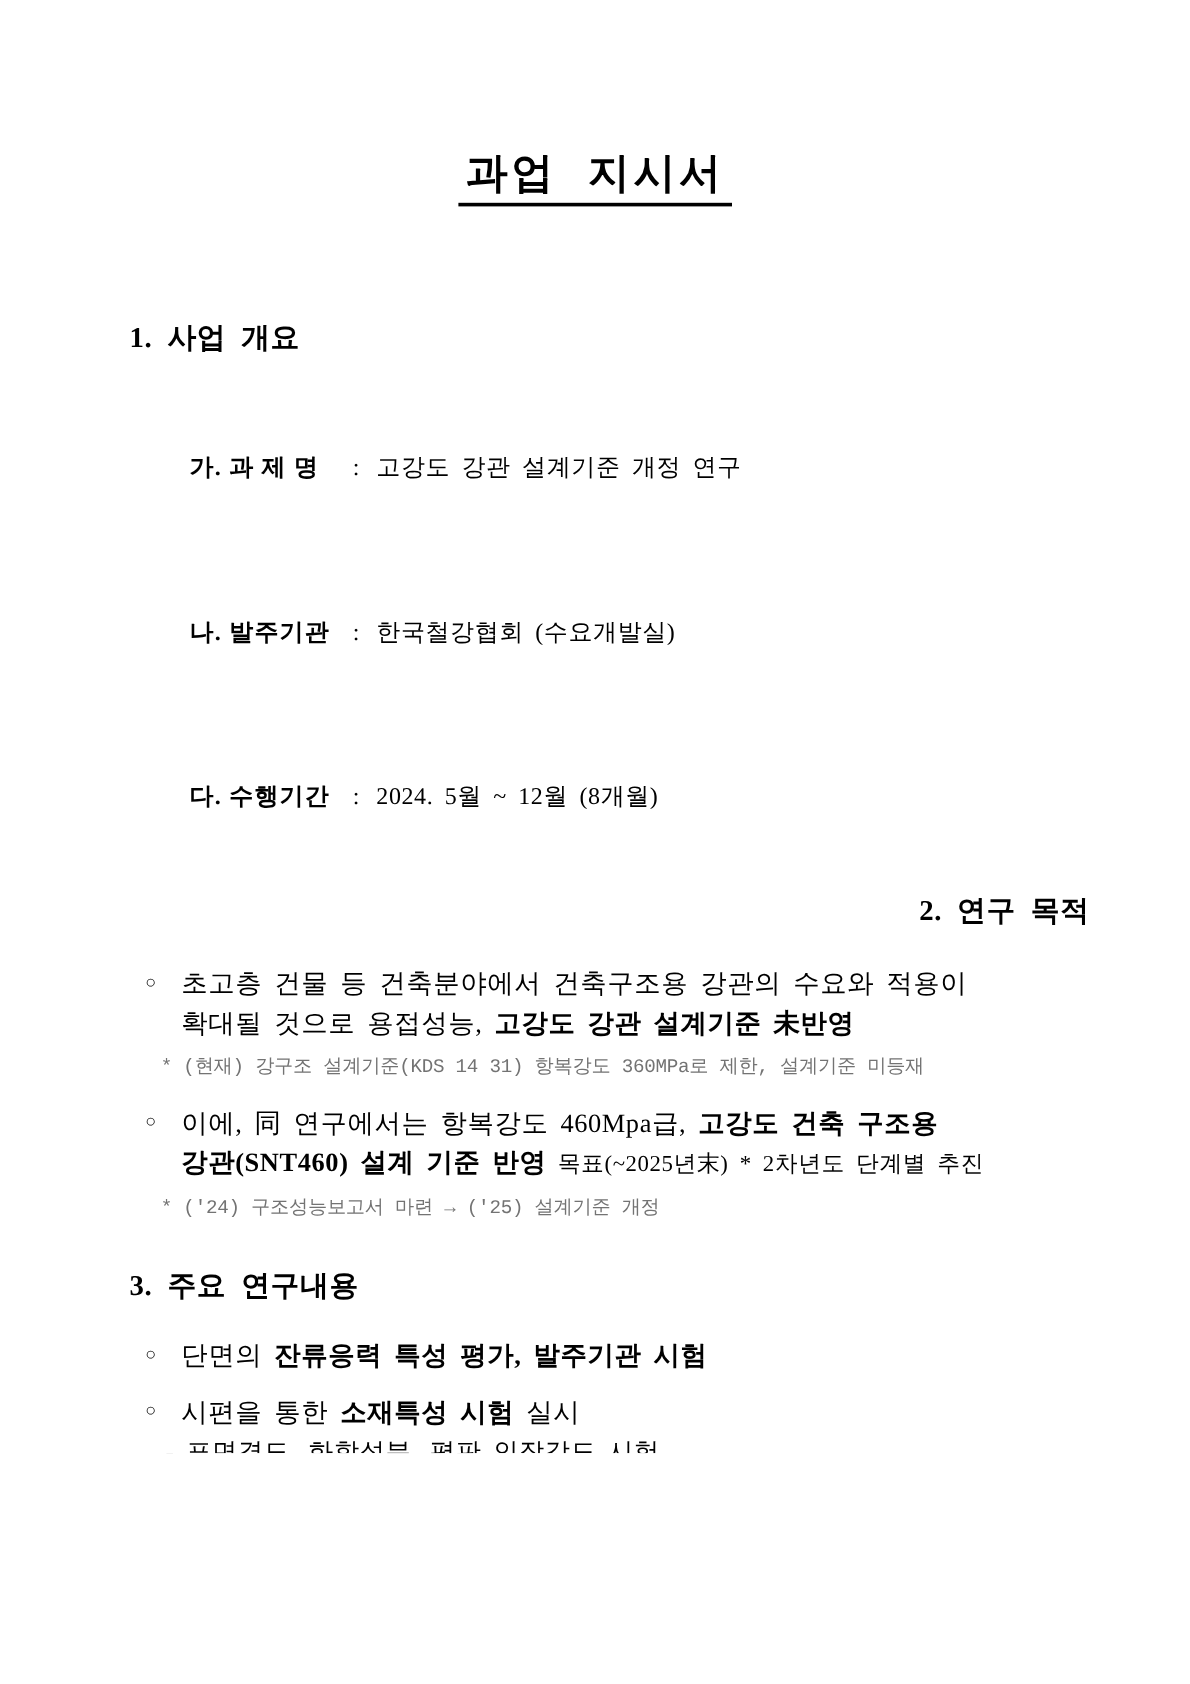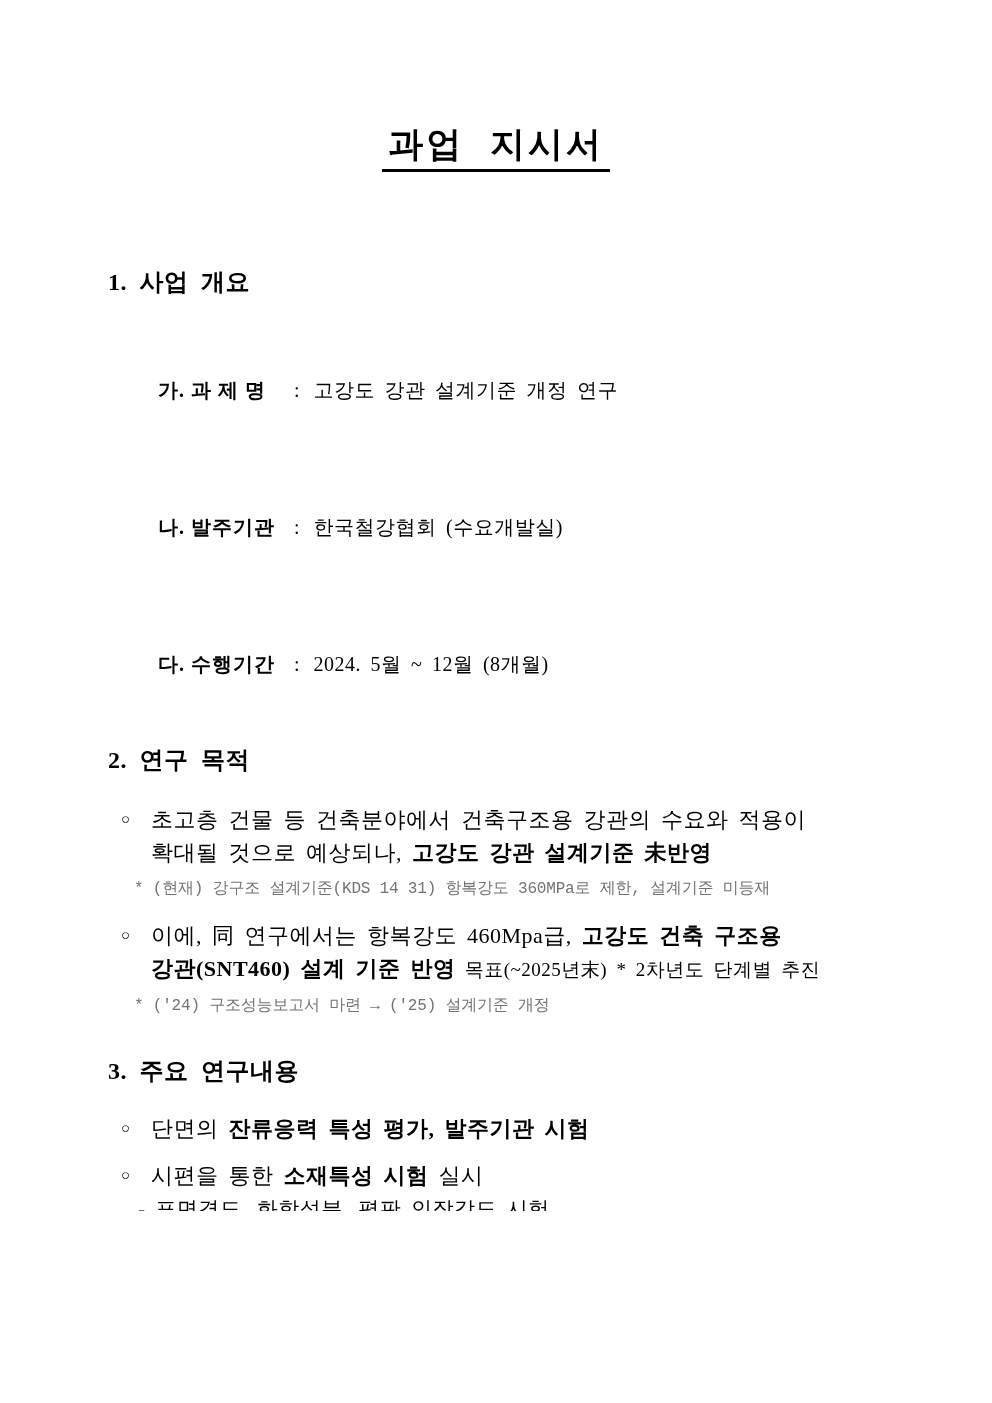--- a/index.html
+++ b/index.html
@@ -34,21 +34,21 @@
     margin-left: 16px;
   }
   .sec-heading {
     font-size: 24px;
     font-weight: bold;
     letter-spacing: 0.5px;
     word-spacing: 6px;
     line-height: 30px;
   }
   .sec1-heading { margin-top: 95px; }
-  .sec2-heading { margin-top: 36px; }
+  .sec2-heading { margin-top: 36px; text-align: right; }
   .sec3-heading { margin-top: 38px; }
 
   .field-row {
     margin-top: 47px;
     padding-left: 20px;
     font-size: 20px;
     line-height: 30px;
     white-space: pre-wrap;
   }
   .field-row.first { margin-top: 48px; }
@@ -142,21 +142,21 @@
     <div class="field-row">
       <span class="field-label">다. 수행기간</span><span class="field-sep">:</span><span class="field-value">2024. 5월 ~ 12월 (8개월)</span>
     </div>
 
     <div class="sec-heading sec2-heading">2. 연구 목적</div>
 
     <div class="bullet-row b-first">
       <span class="bullet-marker">○</span>
       <div class="bullet-text">
         <span>초고층 건물 등 건축분야에서 건축구조용 강관의 수요와 적용이</span><br>
-        <span>확대될 것으로 예상되나, </span><span class="bold">고강도 강관 설계기준 未반영</span>
+        <span>확대될 것으로 용접성능, </span><span class="bold">고강도 강관 설계기준 未반영</span>
       </div>
     </div>
     <div class="note">* (현재) 강구조 설계기준(KDS 14 31) 항복강도 360MPa로 제한, 설계기준 미등재</div>
 
     <div class="bullet-row">
       <span class="bullet-marker">○</span>
       <div class="bullet-text">
         <span>이에, 同 연구에서는 항복강도 460Mpa급, </span><span class="bold">고강도 건축 구조용</span><br>
         <span class="bold">강관(SNT460) 설계 기준 반영</span><span class="small-serif"> 목표(~2025년末) * 2차년도 단계별 추진</span>
       </div>

